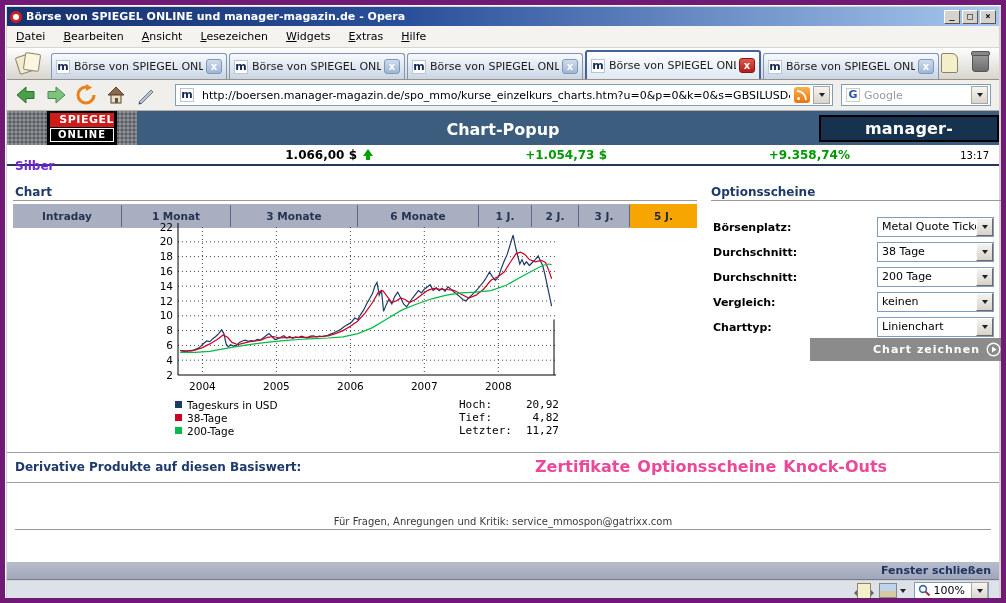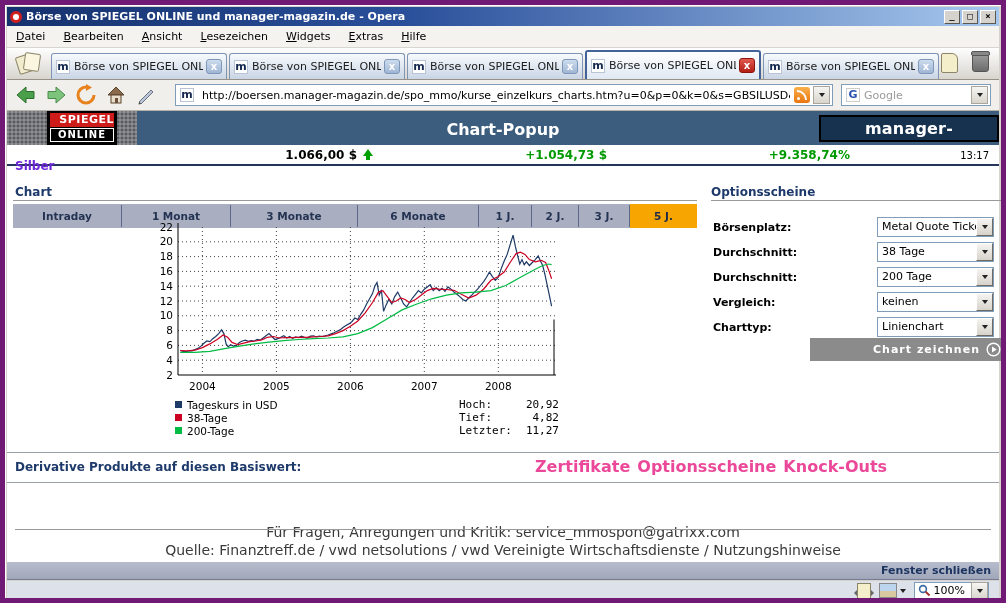--- a/index.html
+++ b/index.html
@@ -143,21 +143,21 @@
 
   .draw-btn { position:absolute; left:803px; top:227px; width:197px; height:23px; background:#8b8b8b;
     color:#fff; font-size:11px; font-weight:bold; display:flex; align-items:center;
     justify-content:flex-end; letter-spacing:1px; padding-right:6px; gap:6px; }
 
   .divider { position:absolute; left:0; right:0; border-top:1px solid #9aa0a8; height:0; }
   .deriv-label { position:absolute; left:8px; top:349px; font-size:12px; font-weight:bold; color:#1d3a6b; }
   .deriv-links { position:absolute; left:528px; top:346px; font-size:16px; font-weight:bold; color:#ec4899; }
   .deriv-links span { margin-right:7px; }
 
-  .footer-line { position:absolute; left:0; right:0; text-align:center; font-size:14px; color:#3a3a3a;margin-top:8px; }
+  .footer-line { position:absolute; left:0; right:0; text-align:center; font-size:10px; color:#3a3a3a; }
   .footer-hr { position:absolute; left:8px; right:8px; top:418px; border-top:1px solid #999; height:0; }
 
   
   .fensterbar { position:absolute; left:2px; right:2px; top:557px; height:18px;
     background:linear-gradient(#b7bdcd,#a0a7ba); border-bottom:1px solid #757c92;
     display:flex; align-items:center; justify-content:flex-end; padding:0 8px; }
   .fenster-link { font-size:11px; font-weight:bold; color:#1d3461; }
 
   .statusbar { position:absolute; left:2px; right:2px; top:576px; height:19px; background:#dde1ea;
     display:flex; align-items:center; justify-content:flex-end; gap:8px; padding:0 10px; }
@@ -426,21 +426,20 @@
 
     <div class="divider" style="top:341px;"></div>
     <div class="deriv-label">Derivative Produkte auf diesen Basiswert:</div>
     <div class="deriv-links">
       <span>Zertifikate</span><span>Optionsscheine</span><span>Knock-Outs</span>
     </div>
     <div class="divider" style="top:371px;"></div>
 
     <div class="footer-line" style="top:405px;">Für Fragen, Anregungen und Kritik: service_mmospon@gatrixx.com</div>
     <div class="footer-hr"></div>
-    <div class="footer-line" style="top:423px;">Quelle: Finanztreff.de / vwd netsolutions / vwd Vereinigte Wirtschaftsdienste / Nutzungshinweise</div>
   </div>
 
   <div class="fensterbar">
     <span class="fenster-link">Fenster schließen</span>
   </div>
 
   <div class="statusbar">
     <div class="fit-icon"></div>
     <div style="display:flex;align-items:center;gap:3px;">
       <div class="img-icon"></div>

